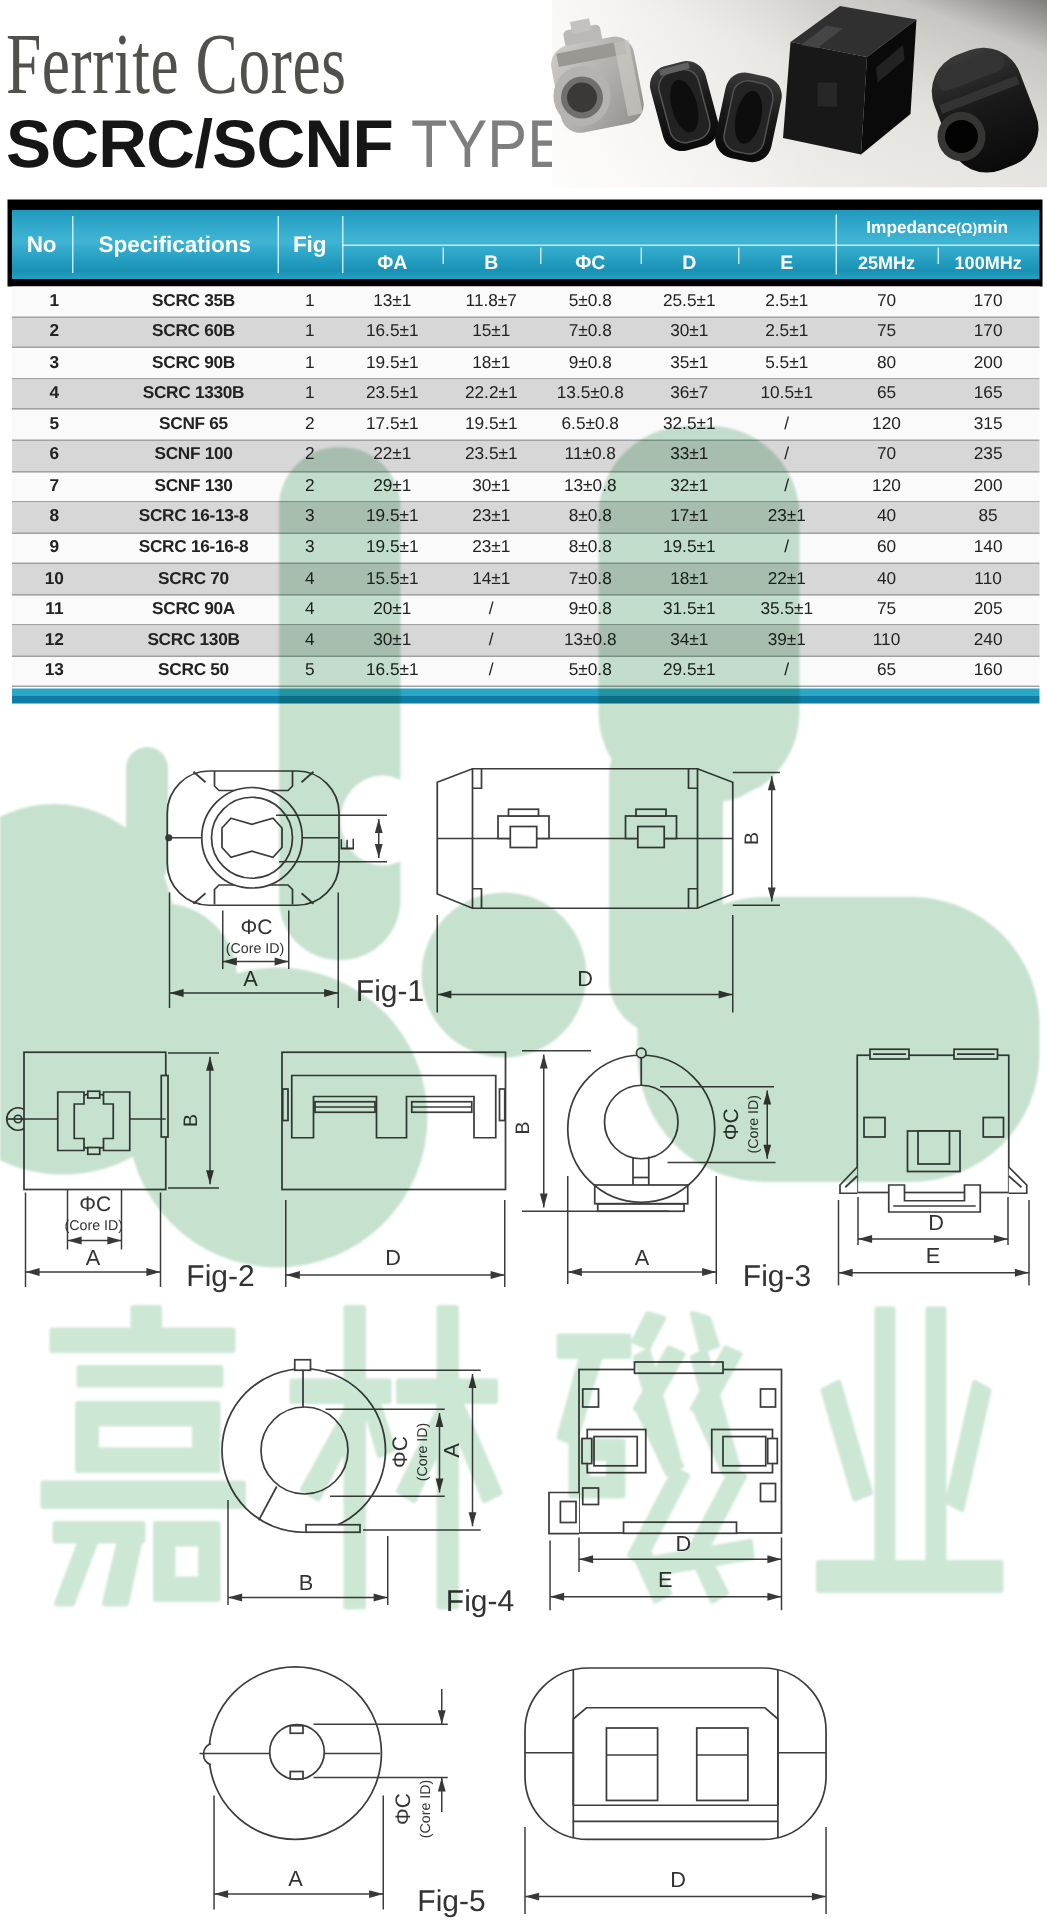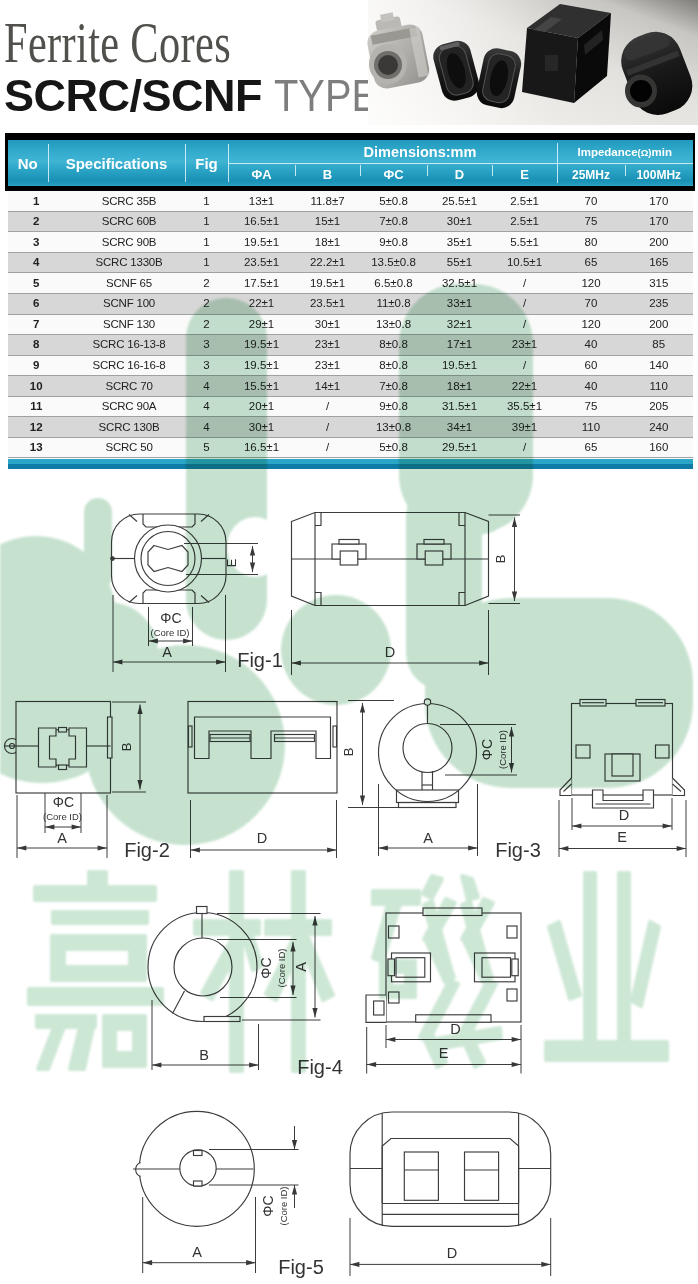--- a/index.html
+++ b/index.html
@@ -12,21 +12,21 @@
 #tcyan{left:2.5px;top:7px;width:685px;height:46px;
  background:linear-gradient(180deg,#2099bc 0%,#35acce 28%,#40b4d3 46%,#2fa8c9 60%,#1991b5 88%,#28a0c1 100%)}
 .hc{position:absolute;color:#fff;font-weight:bold;text-align:center}
 .vsep{position:absolute;width:1px;background:rgba(235,250,255,0.8)}
 .hsep{position:absolute;height:1px;background:rgba(235,250,255,0.8)}
 #trows{left:7.5px;top:191.3px;width:685px;height:268px;background:#fafafa}
 .row{position:absolute;left:0;width:685px;height:19.55px;border-bottom:1px solid #9fa2a4;display:flex;align-items:center}
 .row.g{background:#d7d7d7}
 .row div{text-align:center;font-size:11.5px;color:#222;line-height:19px}
 .c0{width:40.5px;font-weight:bold;font-size:12px;padding-left:17px;box-sizing:border-box}
-.c1{width:137px;text-align:right;padding-left:25px;box-sizing:border-box;font-weight:normal;font-size:12px;letter-spacing:-0.2px}
+.c1{width:137px;text-align:right;padding-left:25px;box-sizing:border-box;font-weight:bold;font-size:12px;letter-spacing:-0.2px}
 .c2{width:43px}.c3{width:67px}.c4{width:65px}.c5{width:67px}.c6{width:65px}.c7{width:65px}.c8{width:68px}.c9{width:67.5px}
 #tbot1{left:7.5px;top:458.8px;width:685px;height:5px;background:#2aa6c7}
 #tbot2{left:7.5px;top:463.8px;width:685px;height:5px;background:#0e7ca4}
 svg text{font-family:"Liberation Sans",sans-serif}
 </style></head><body>
 <div class="abs" id="t1">Ferrite Cores</div>
 <div class="abs" id="t2">SCRC/SCNF <span>TYPE</span></div>
 
 <svg class="abs" style="left:350px;top:0" width="348" height="125" viewBox="350 0 348 125">
 <defs>
@@ -99,21 +99,20 @@
 <div class="vsep" style="left:287.5px;top:25px;height:11px"></div>
 <div class="vsep" style="left:352.5px;top:25px;height:11px"></div>
 <div class="vsep" style="left:419.5px;top:25px;height:11px"></div>
 <div class="vsep" style="left:484.5px;top:25px;height:11px"></div>
 <div class="vsep" style="left:549.5px;top:3px;height:40px"></div>
 <div class="vsep" style="left:617.5px;top:25px;height:11px"></div>
 <div class="hsep" style="left:220.5px;top:23px;width:464.5px"></div>
 <div class="hc" style="left:0px;top:0px;width:40.5px;height:46px;line-height:48px;font-size:15px">No</div>
 <div class="hc" style="left:40.5px;top:0px;width:137px;height:46px;line-height:48px;font-size:15px">Specifications</div>
 <div class="hc" style="left:177.5px;top:0px;width:43px;height:58px;line-height:48px;font-size:15px">Fig</div>
-<div class="hc" style="left:275.5px;top:0px;width:274px;height:22px;line-height:24px;font-size:14.5px">Dimensions:mm</div>
 <div class="hc" style="left:549.5px;top:0px;width:135.5px;height:22px;line-height:24px;font-size:11.5px">Impedance<span style="font-size:9.5px">(Ω)</span>min</div>
 <div class="hc" style="left:220.5px;top:22px;width:67px;height:24px;line-height:26px;font-size:13px">ΦA</div>
 <div class="hc" style="left:287.5px;top:22px;width:65px;height:24px;line-height:26px;font-size:13px">B</div>
 <div class="hc" style="left:352.5px;top:22px;width:67px;height:24px;line-height:26px;font-size:13px">ΦC</div>
 <div class="hc" style="left:419.5px;top:22px;width:65px;height:24px;line-height:26px;font-size:13px">D</div>
 <div class="hc" style="left:484.5px;top:22px;width:65px;height:24px;line-height:26px;font-size:13px">E</div>
 <div class="hc" style="left:549.5px;top:22px;width:68px;height:24px;line-height:26px;font-size:12px">25MHz</div>
 <div class="hc" style="left:617.5px;top:22px;width:67.5px;height:24px;line-height:26px;font-size:12px">100MHz</div>
 </div>
   </div>
@@ -154,21 +153,21 @@
 <div class="c8">80</div>
 <div class="c9">200</div>
 </div>
 <div class="row g" style="top:61.65px">
 <div class="c0">4</div>
 <div class="c1">SCRC 1330B</div>
 <div class="c2">1</div>
 <div class="c3">23.5±1</div>
 <div class="c4">22.2±1</div>
 <div class="c5">13.5±0.8</div>
-<div class="c6">55±1</div>
+<div class="c6">36±7</div>
 <div class="c7">10.5±1</div>
 <div class="c8">65</div>
 <div class="c9">165</div>
 </div>
 <div class="row" style="top:82.2px">
 <div class="c0">5</div>
 <div class="c1">SCNF 65</div>
 <div class="c2">2</div>
 <div class="c3">17.5±1</div>
 <div class="c4">19.5±1</div>

